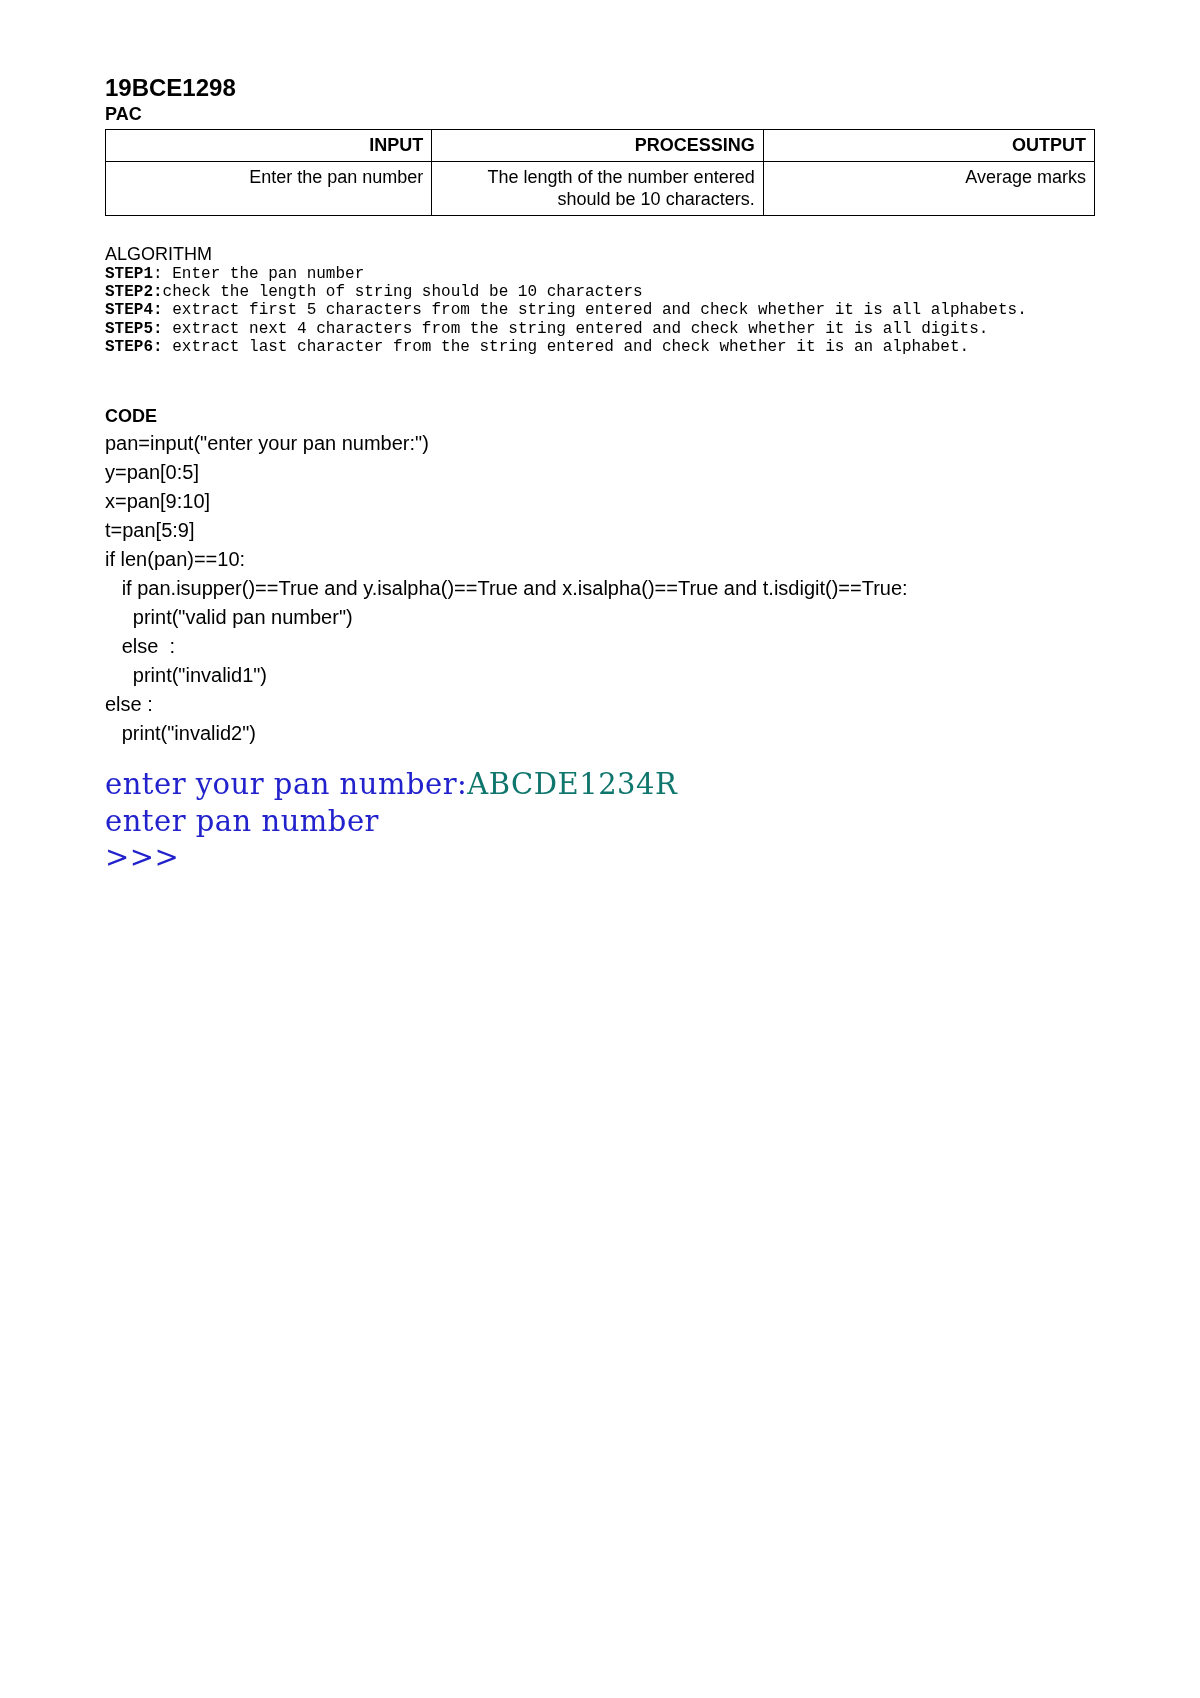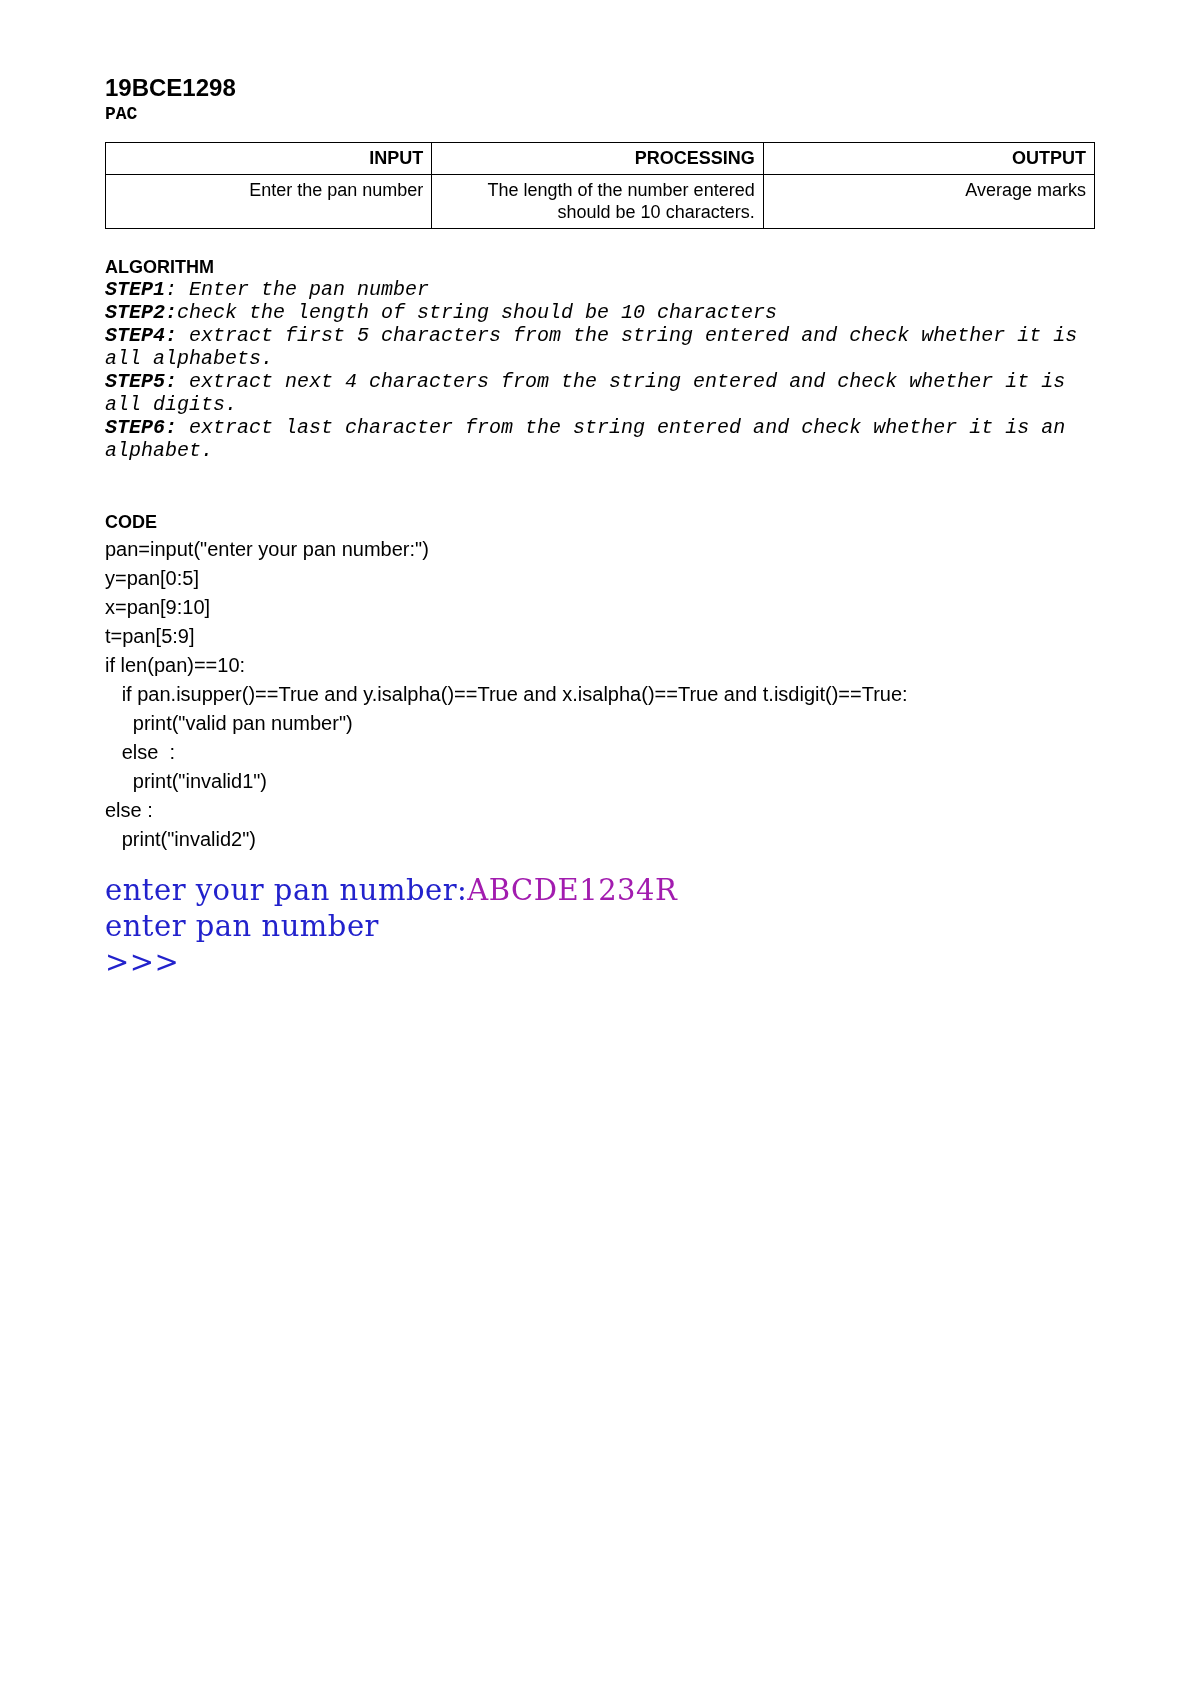--- a/index.html
+++ b/index.html
@@ -16,22 +16,22 @@
 
   .heading {
     font-size: 24px;
     font-weight: bold;
     font-family: Verdana, Geneva, sans-serif;
     margin-bottom: 2px;
   }
   .pac-label {
     font-size: 18px;
     font-weight: bold;
-    font-family: Liberation Mono, monospace;
-    margin-bottom: 18px;
+    font-family: Liberation Sans, sans-serif;
+    margin-bottom: 4px;
   }
 
   table.pac {
     border-collapse: collapse;
     width: 100%;
     margin-bottom: 28px;
   }
   table.pac th, table.pac td {
     border: 1px solid #000;
     padding: 4px 8px;
@@ -44,30 +44,29 @@
   table.pac th {
     font-weight: bold;
   }
   table.pac td { font-weight: normal; }
   table.pac .col1 { width: 33%; }
   table.pac .col2 { width: 33.5%; }
   table.pac .col3 { width: 33.5%; }
 
   .algo-heading {
     font-size: 18px;
-    font-weight: bold;
+    font-weight: normal;
     font-family: Verdana, Geneva, sans-serif;
     margin-bottom: 0;
   }
   .algo-body {
     font-family: "Courier New", Courier, monospace;
-    font-size: 20px;
+    font-size: 16px;
     line-height: 1.15;
     white-space: normal;
-    font-style: italic;
   }
   .algo-body .step-label { font-weight: bold; }
   .algo-step { margin: 0; }
 
   .code-heading {
     font-size: 18px;
     font-weight: bold;
     font-family: Verdana, Geneva, sans-serif;
     margin-top: 50px;
     margin-bottom: 2px;
@@ -80,21 +79,21 @@
   }
 
   .console {
     font-family: "DejaVu Serif", "Times New Roman", Times, serif;
     font-size: 29px;
     line-height: 1.25;
     color: #2222cc;
     margin-top: 18px;
     letter-spacing: 0.5px;
   }
-  .console .user-input { color: #a21caf; }
+  .console .user-input { color: #0f766e; }
 </style>
 </head>
 <body>
 
 <div class="page">
 
   <div class="heading">19BCE1298</div>
   <div class="pac-label">PAC</div>
 
   <table class="pac">

